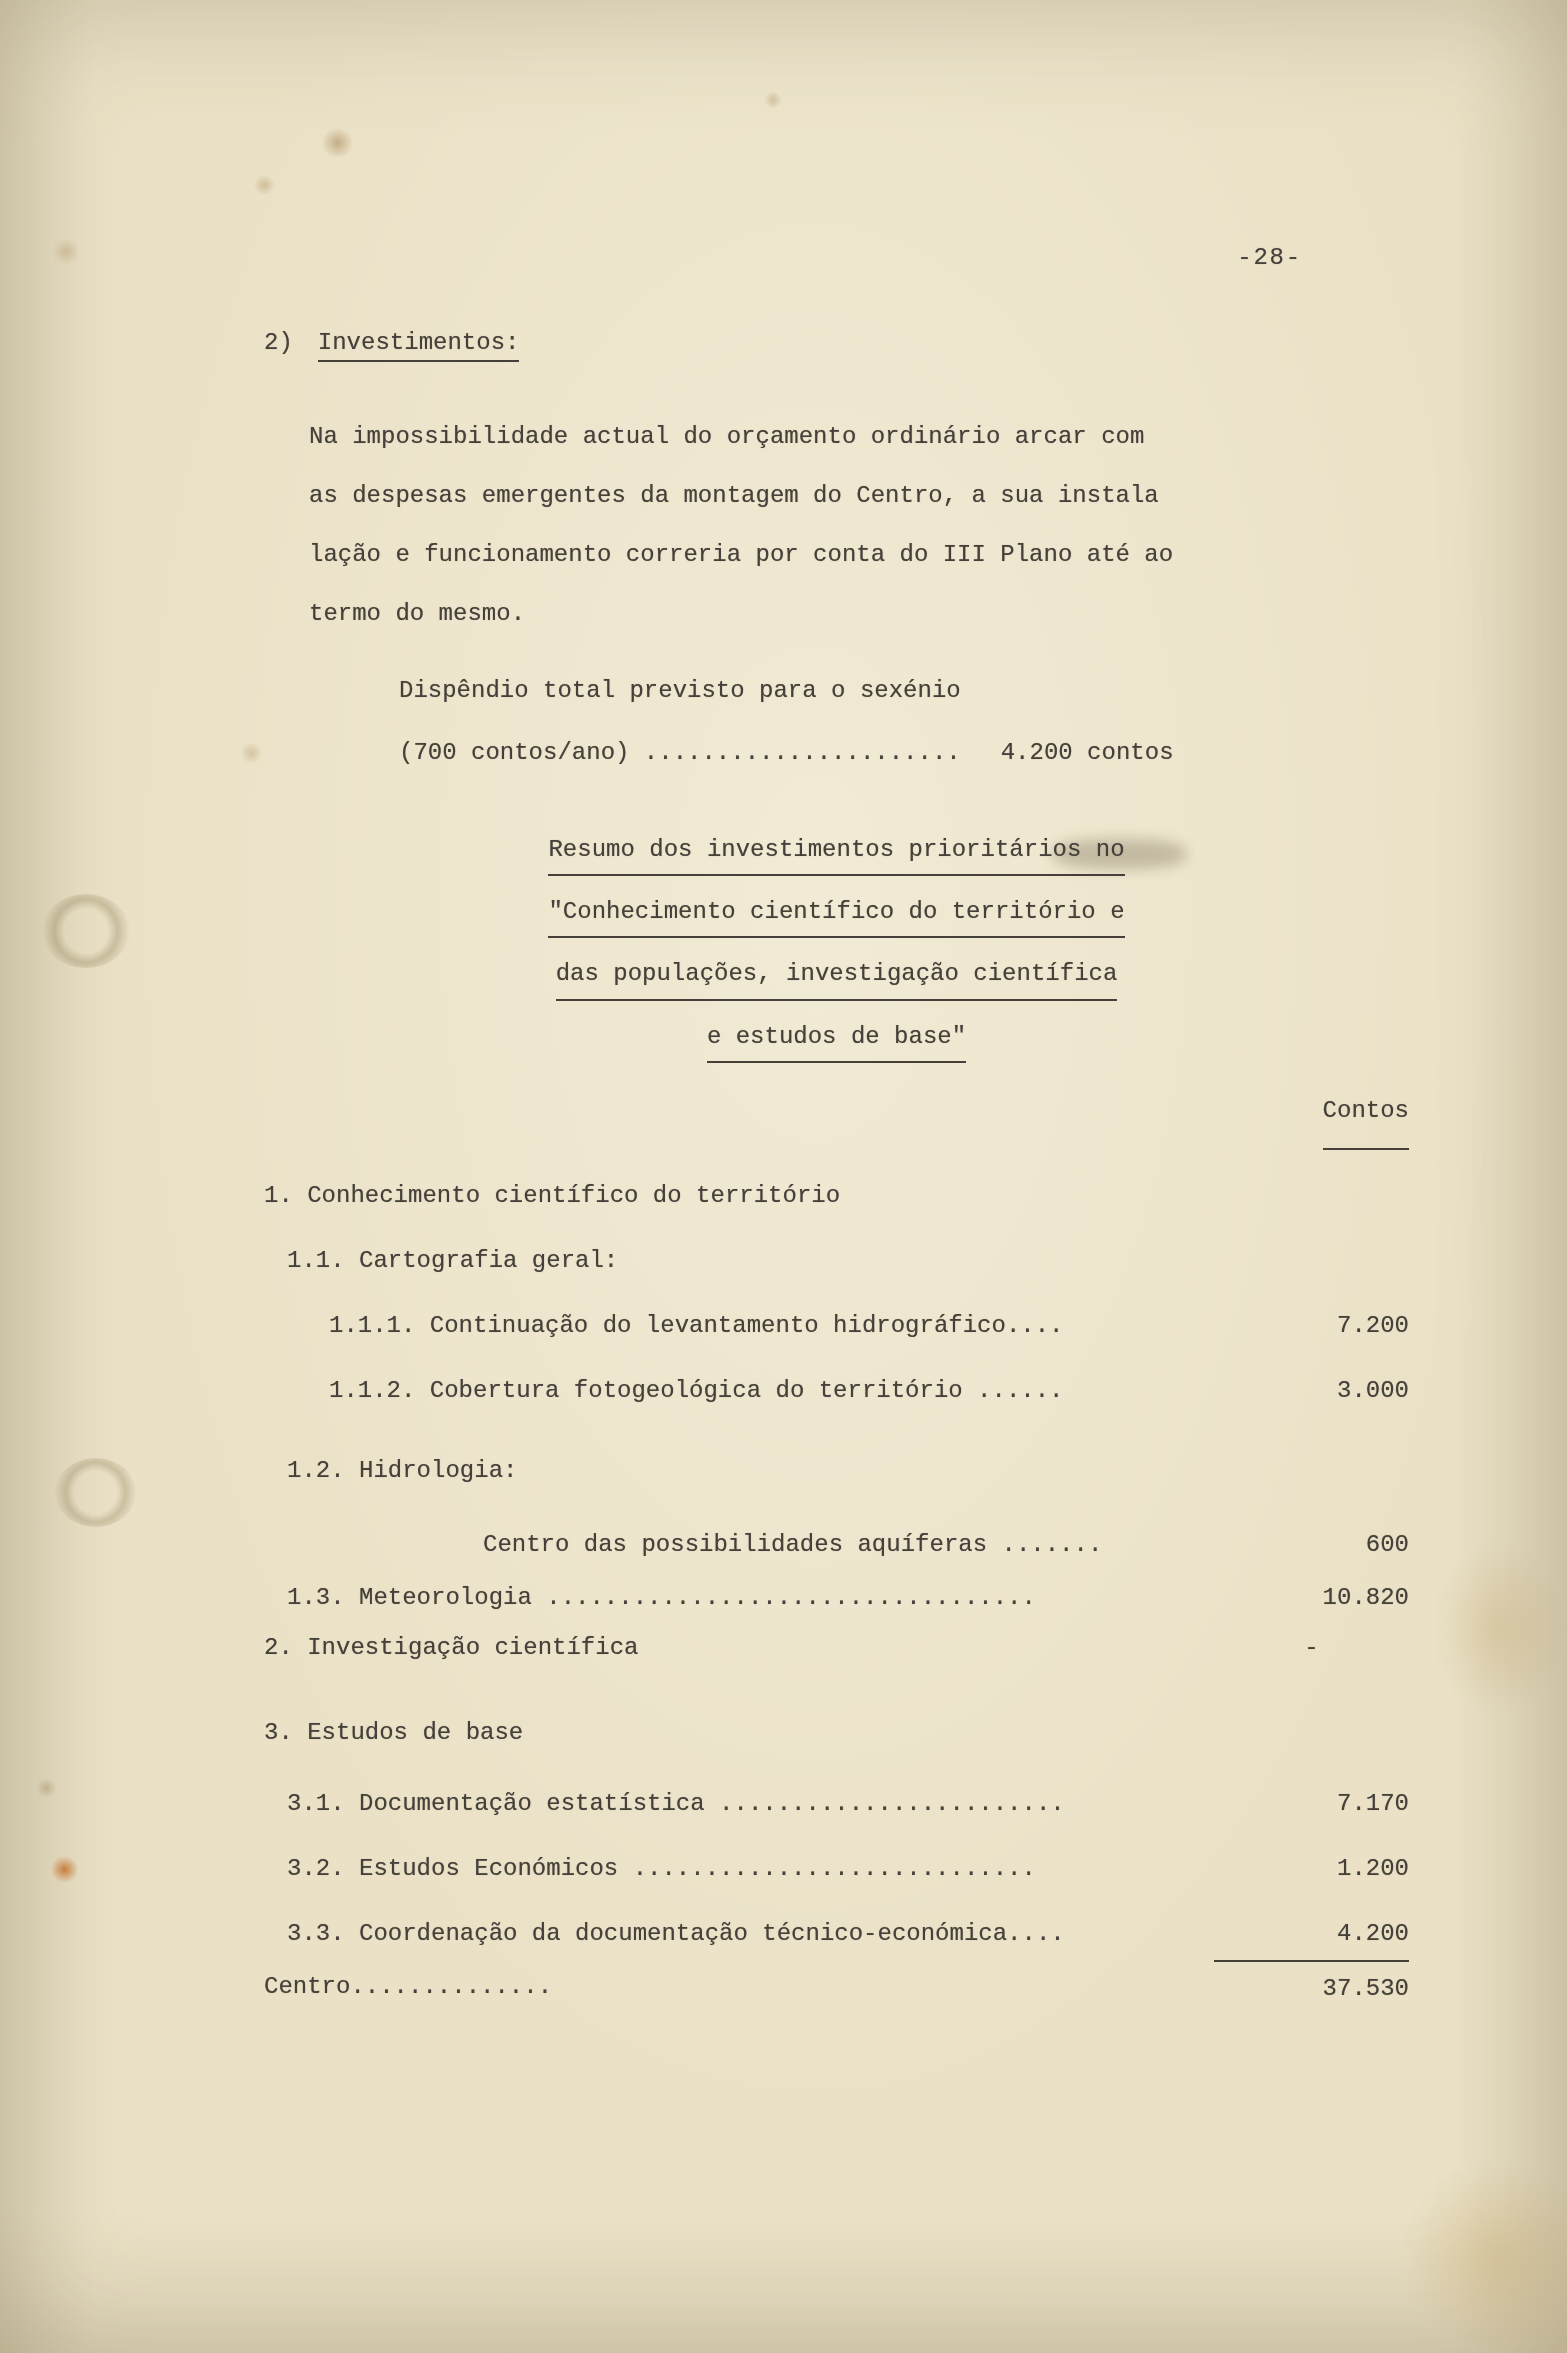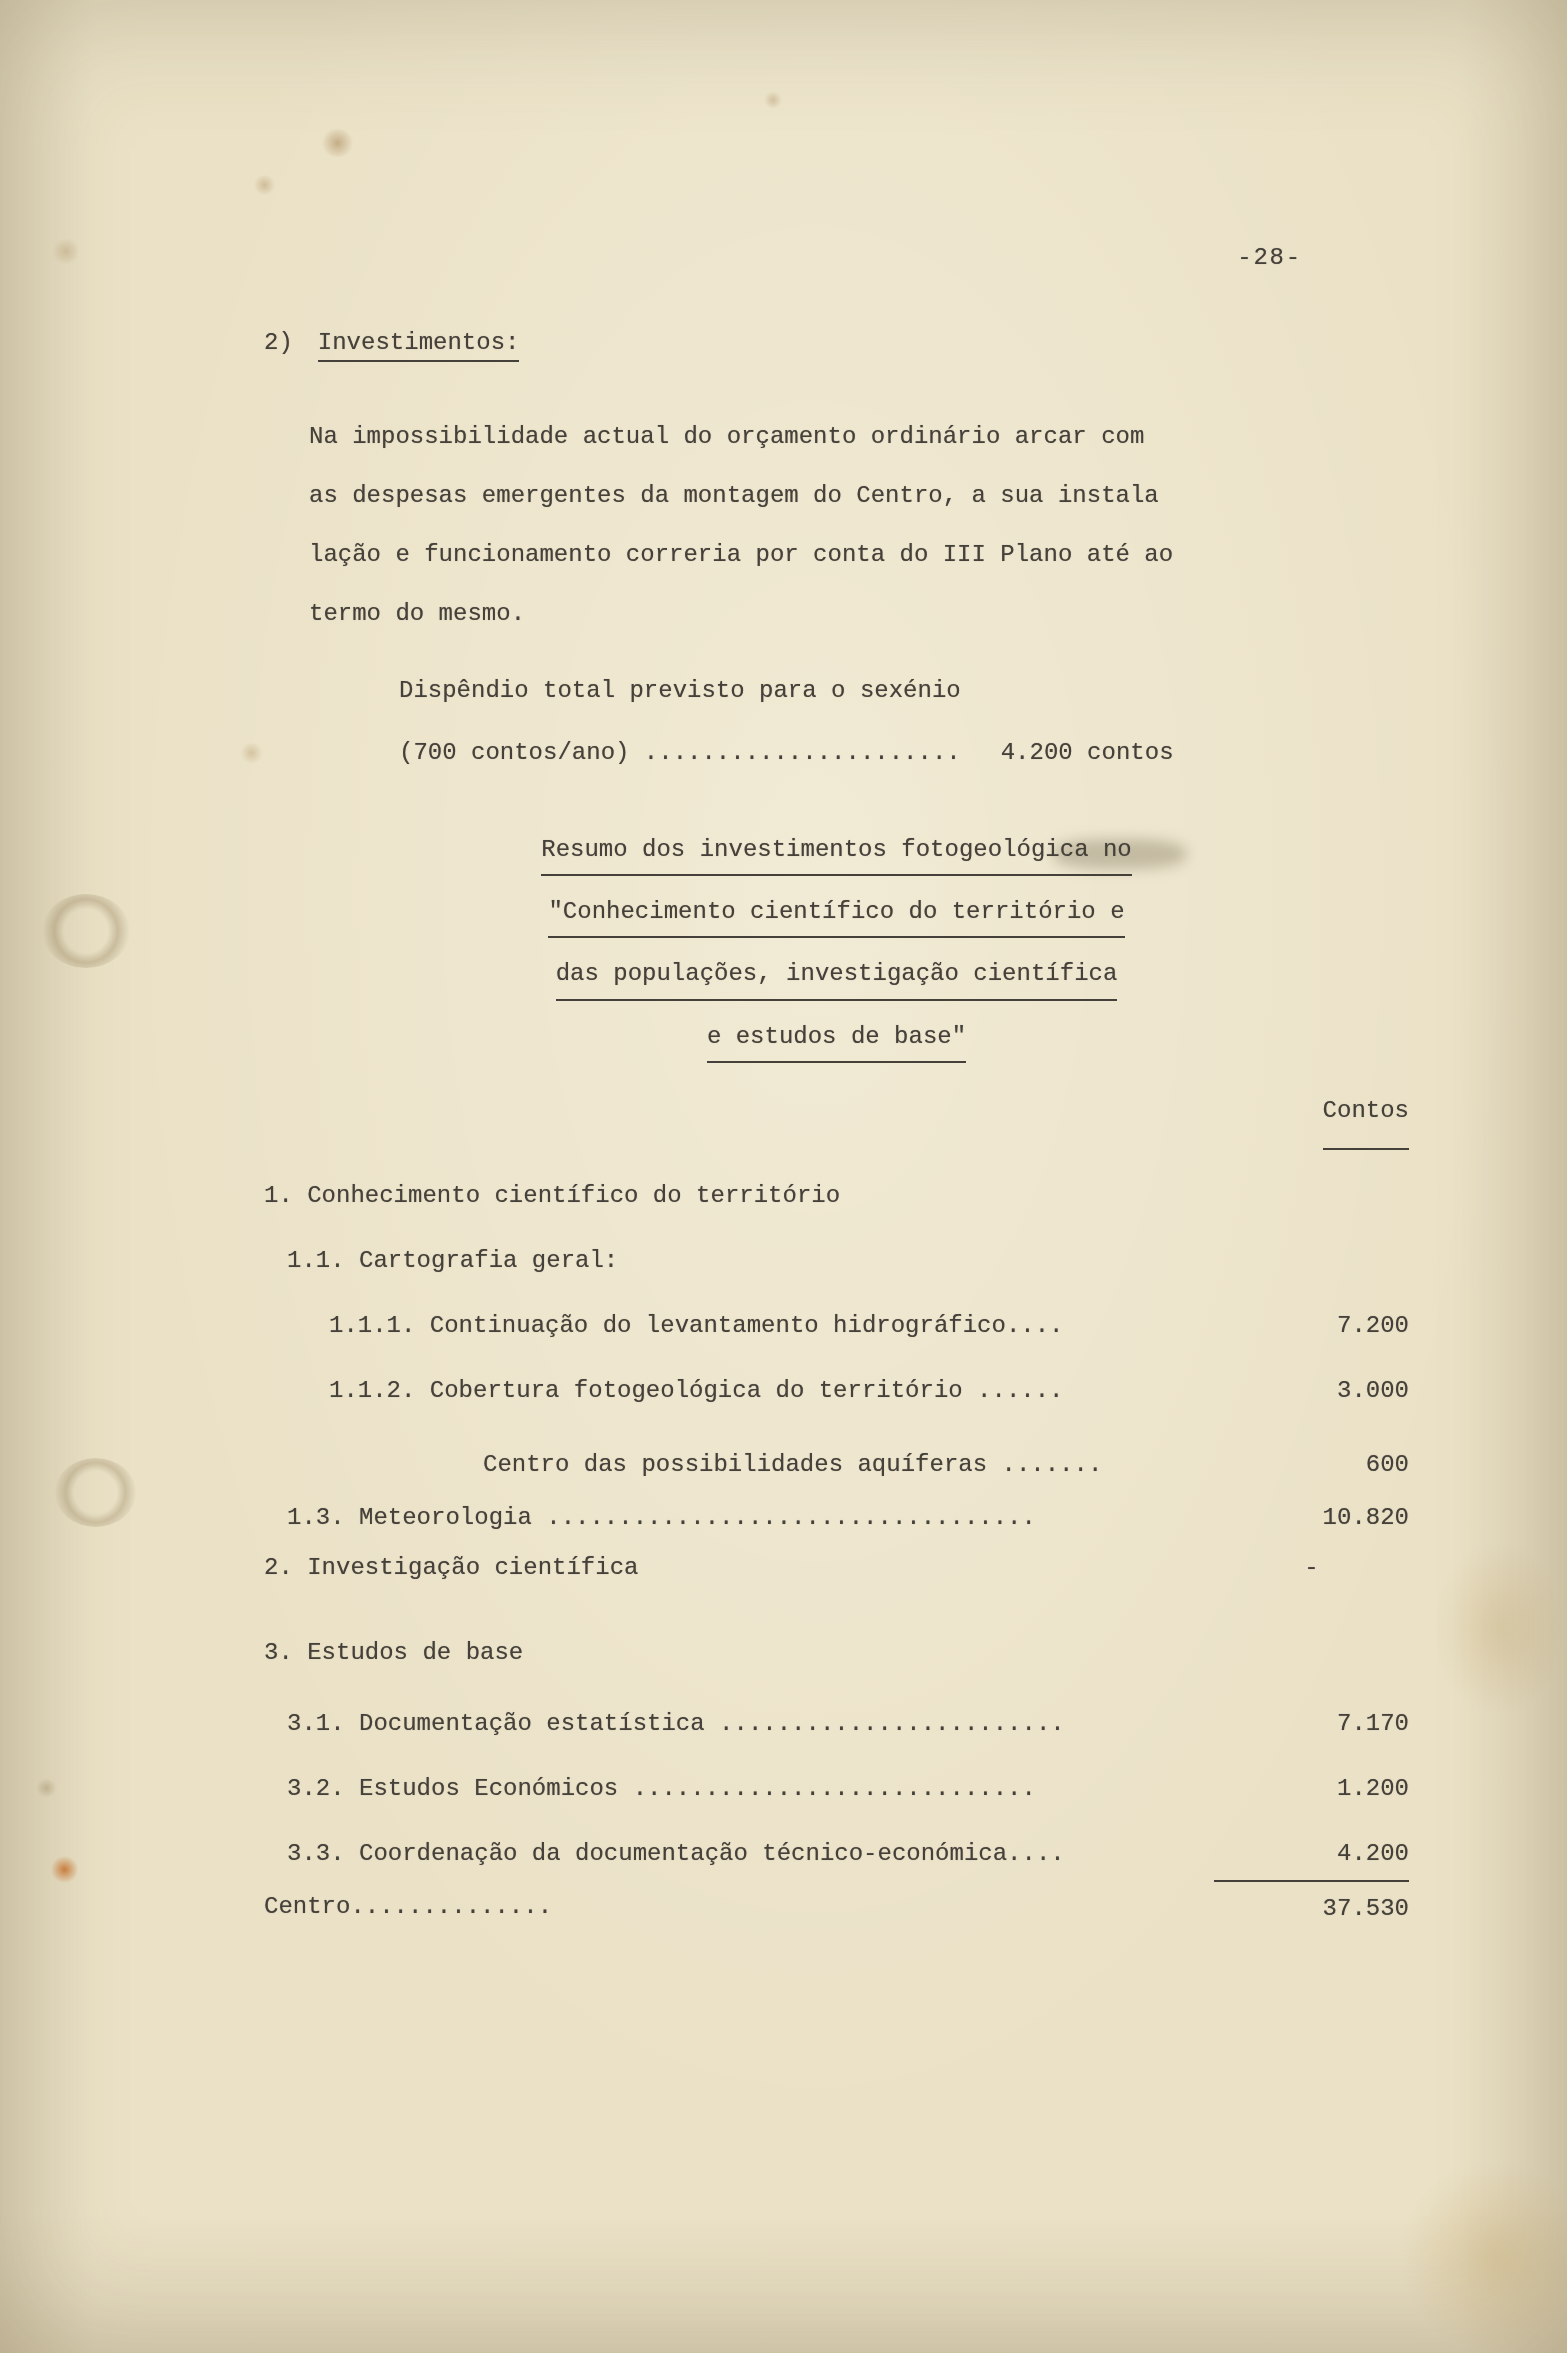--- a/index.html
+++ b/index.html
@@ -135,21 +135,21 @@
 
     <div class="dispendio">
       <div class="dline1">Dispêndio total previsto para o sexénio</div>
       <div class="dline2">
         <span class="dlbl">(700 contos/ano) ......................</span>
         <span class="dval">4.200 contos</span>
       </div>
     </div>
 
     <div class="resumo">
-      <span class="rline-wrap"><span class="rline">Resumo dos investimentos fotogeológica no</span></span>
+      <span class="rline-wrap"><span class="rline">Resumo dos investimentos prioritários no</span></span>
       <span class="rline-wrap"><span class="rline">"Conhecimento científico do território e</span></span>
       <span class="rline-wrap"><span class="rline">das populações, investigação científica</span></span>
       <span class="rline-wrap"><span class="rline">e estudos de base"</span></span>
     </div>
 
     <div class="contos-header"><span class="u">Contos</span></div>
 
     <div class="trow">
       <span class="lbl">1. Conhecimento científico do território</span>
       <span class="val"></span>
@@ -159,20 +159,24 @@
       <span class="val"></span>
     </div>
     <div class="trow ind2">
       <span class="lbl">1.1.1. Continuação do levantamento hidrográfico....</span>
       <span class="val">7.200</span>
     </div>
     <div class="trow ind2">
       <span class="lbl">1.1.2. Cobertura fotogeológica do território ......</span>
       <span class="val">3.000</span>
     </div>
+    <div class="trow ind1 gap-lg">
+      <span class="lbl">1.2. Hidrologia:</span>
+      <span class="val"></span>
+    </div>
     <div class="trow ind3 gap-md">
       <span class="lbl">Centro das possibilidades aquíferas .......</span>
       <span class="val">600</span>
     </div>
     <div class="trow ind1 gap-sm">
       <span class="lbl">1.3. Meteorologia ..................................</span>
       <span class="val">10.820</span>
     </div>
     <div class="trow gap-xs">
       <span class="lbl">2. Investigação científica</span>

